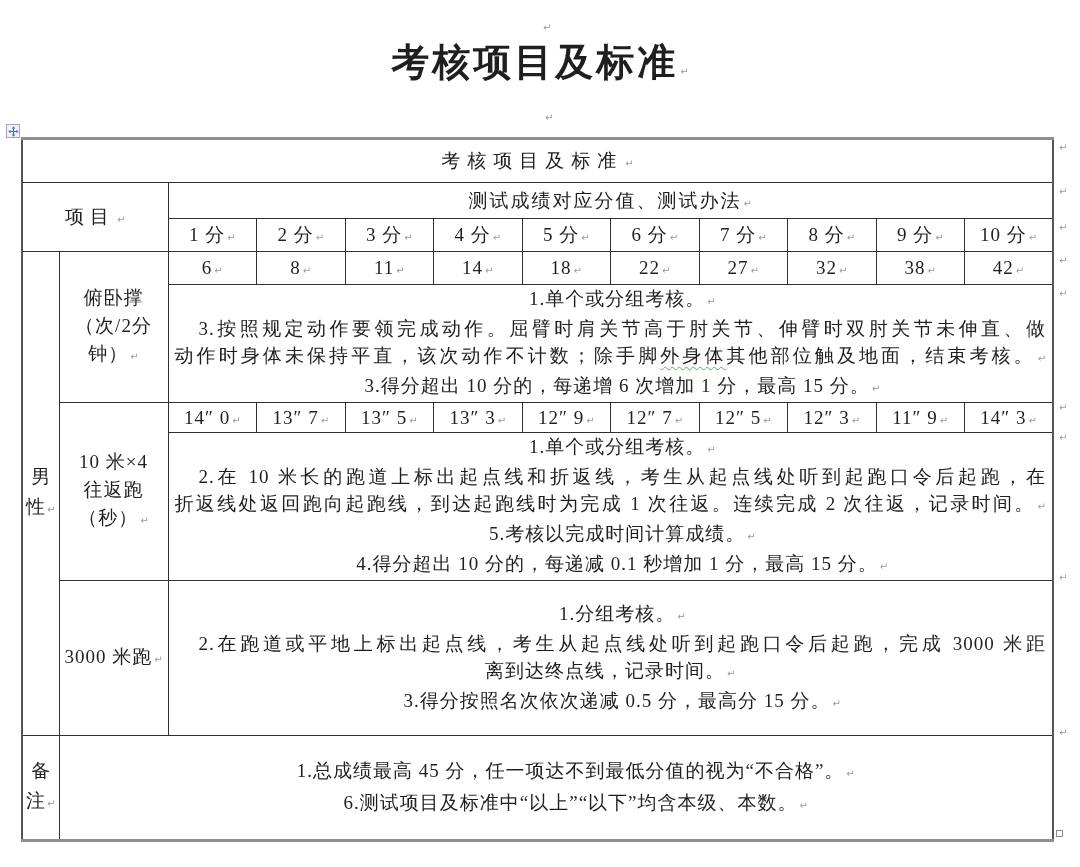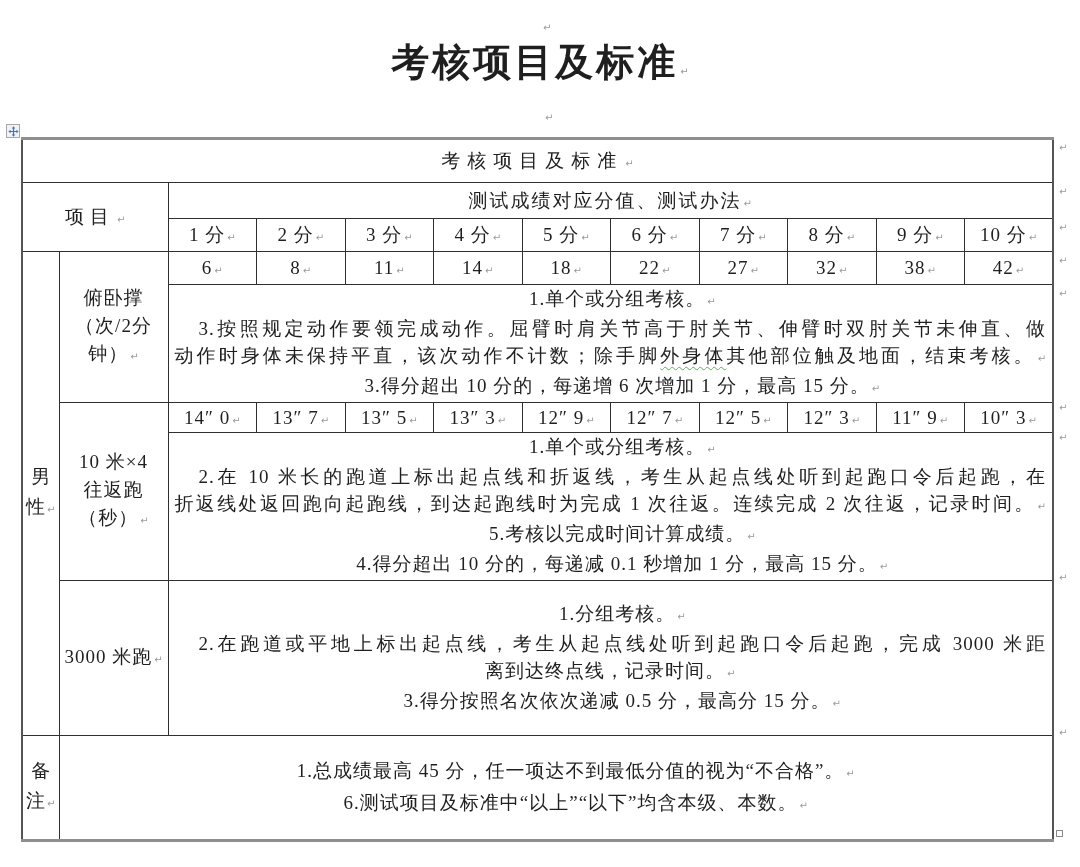--- a/index.html
+++ b/index.html
@@ -176,21 +176,21 @@
           </td>
       <td class="val-cell"><span>14″ 0</span><span class="pilcrow">↵</span></td>
           <td class="val-cell"><span>13″ 7</span><span class="pilcrow">↵</span></td>
           <td class="val-cell"><span>13″ 5</span><span class="pilcrow">↵</span></td>
           <td class="val-cell"><span>13″ 3</span><span class="pilcrow">↵</span></td>
           <td class="val-cell"><span>12″ 9</span><span class="pilcrow">↵</span></td>
           <td class="val-cell"><span>12″ 7</span><span class="pilcrow">↵</span></td>
           <td class="val-cell"><span>12″ 5</span><span class="pilcrow">↵</span></td>
           <td class="val-cell"><span>12″ 3</span><span class="pilcrow">↵</span></td>
           <td class="val-cell"><span>11″ 9</span><span class="pilcrow">↵</span></td>
-          <td class="val-cell"><span>10″ 3</span><span class="pilcrow">↵</span></td>
+          <td class="val-cell"><span>14″ 3</span><span class="pilcrow">↵</span></td>
         </tr>
       <tr class="r-rules1">
         <td colspan="10" class="rules-cell" id="cell-s1-rules">
             <div class="rules-block">
               <div class="rule-line indent"><span>1.单个或分组考核。</span><span class="pilcrow">↵</span></div>
               <div class="rule-line indent fill"><span>2.在 10 米长的跑道上标出起点线和折返线，考生从起点线处听到起跑口令后起跑，在</span></div>
               <div class="rule-line fill"><span>折返线处返回跑向起跑线，到达起跑线时为完成 1 次往返。连续完成 2 次往返，记录时间。</span><span class="pilcrow">↵</span></div>
               <div class="rule-line indent"><span>5.考核以完成时间计算成绩。</span><span class="pilcrow">↵</span></div>
               <div class="rule-line indent"><span>4.得分超出 10 分的，每递减 0.1 秒增加 1 分，最高 15 分。</span><span class="pilcrow">↵</span></div>
             </div>

